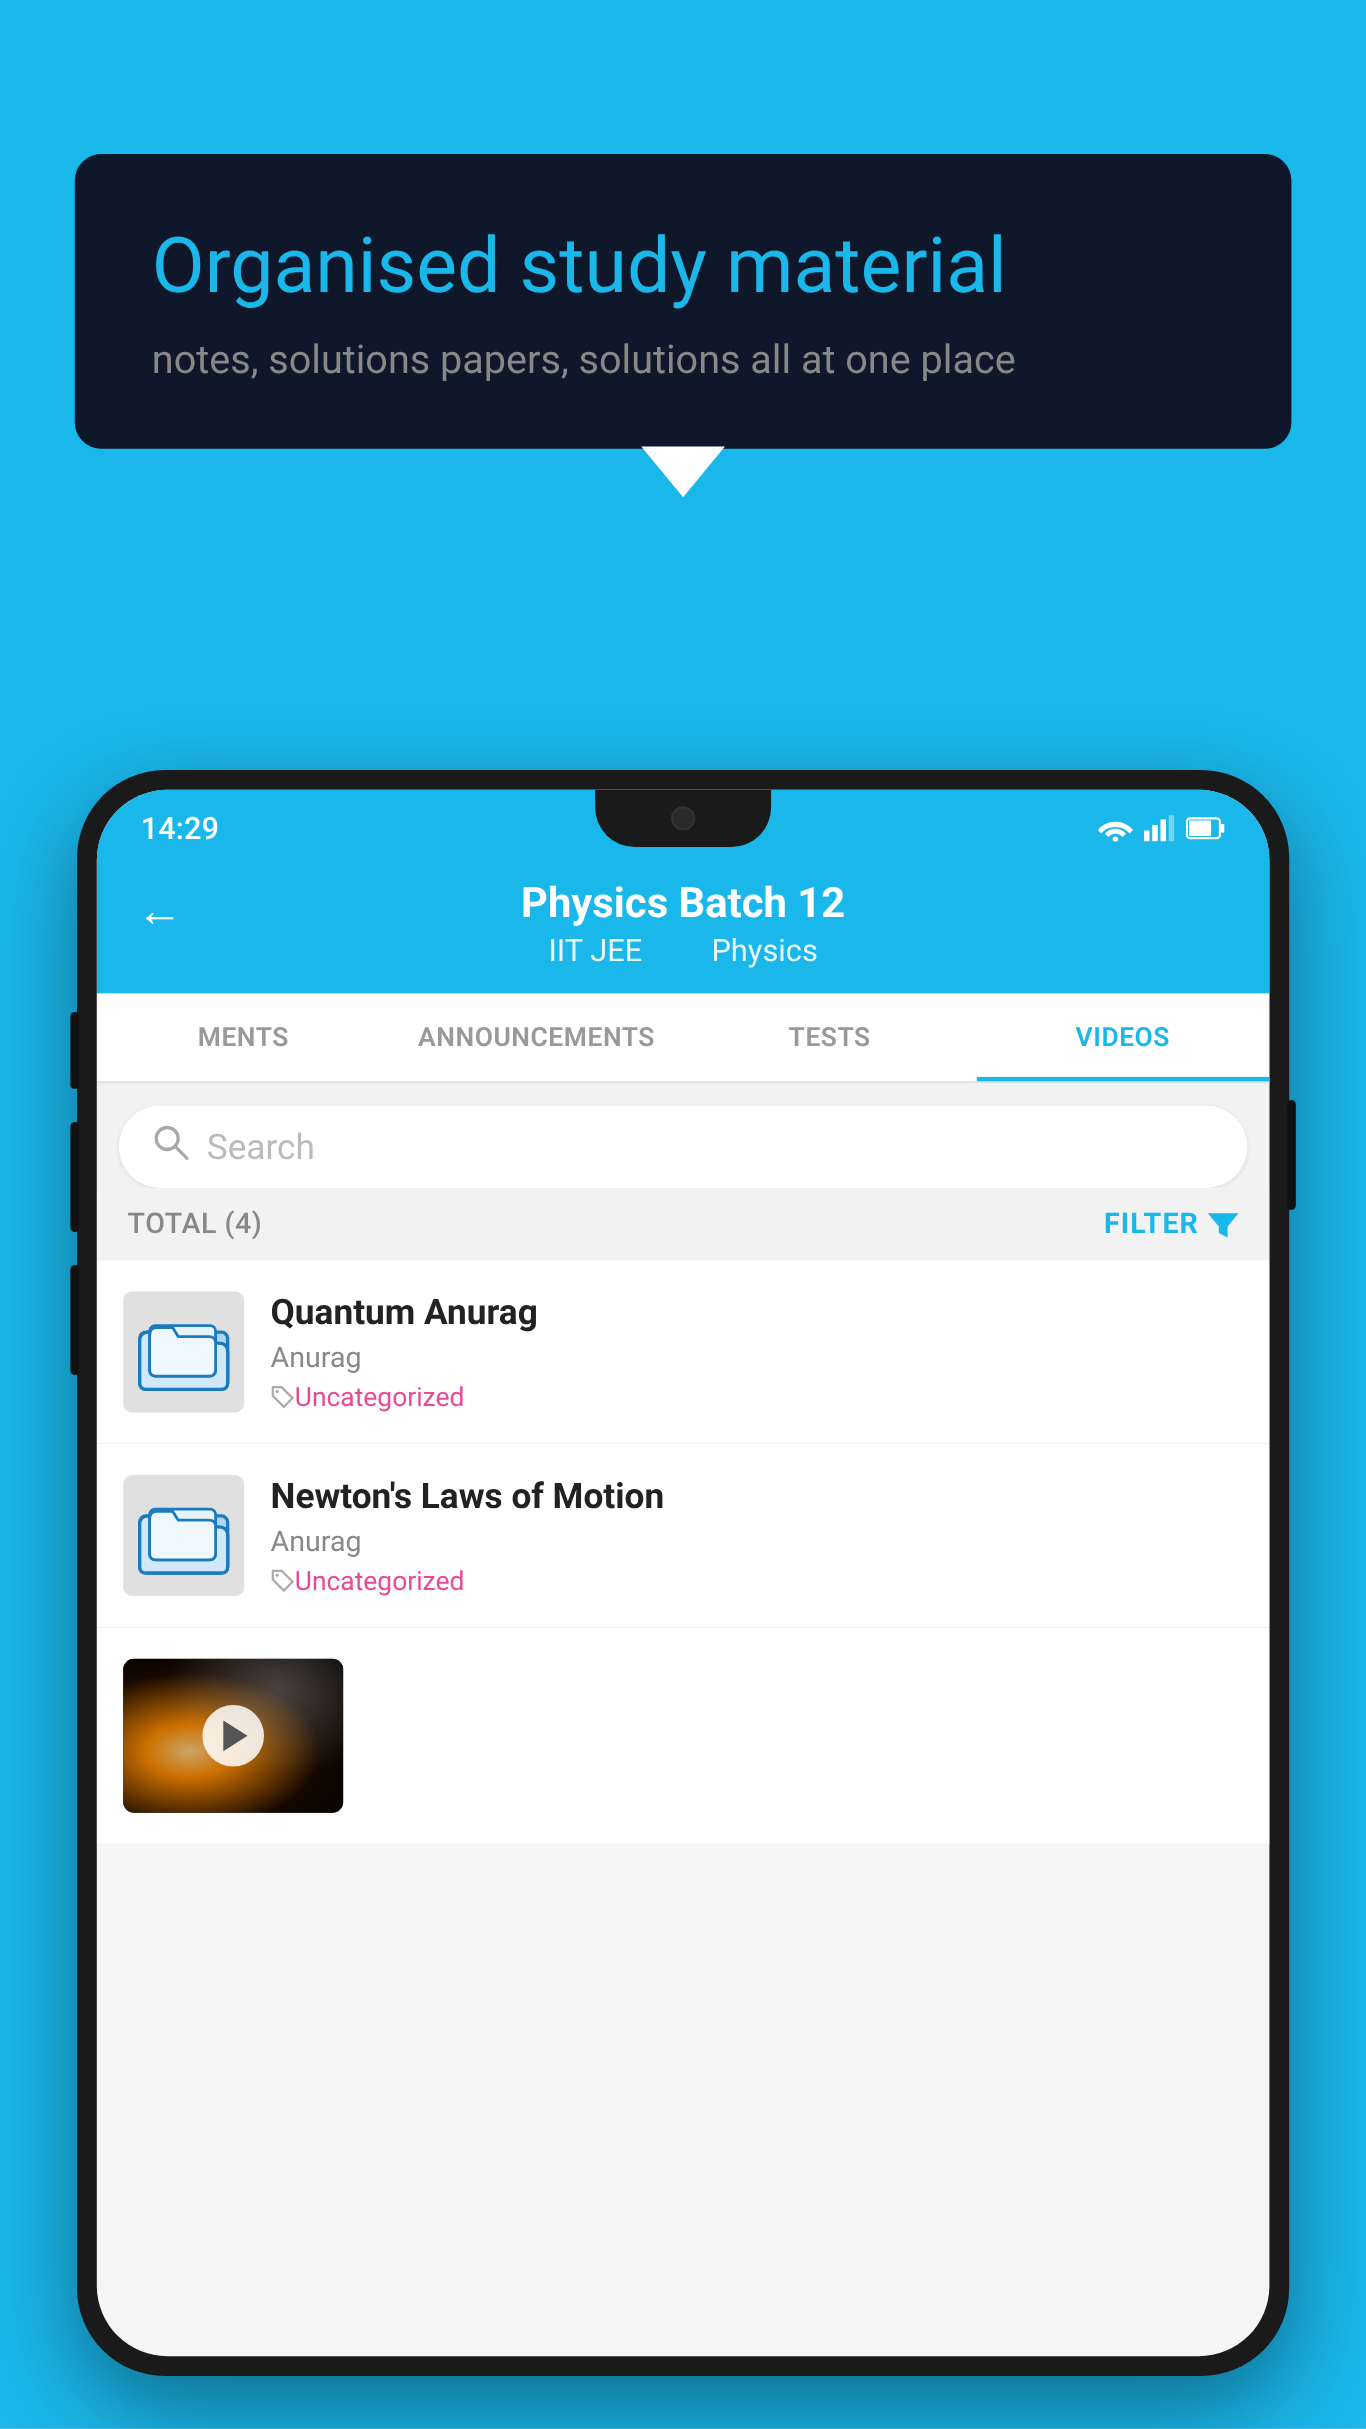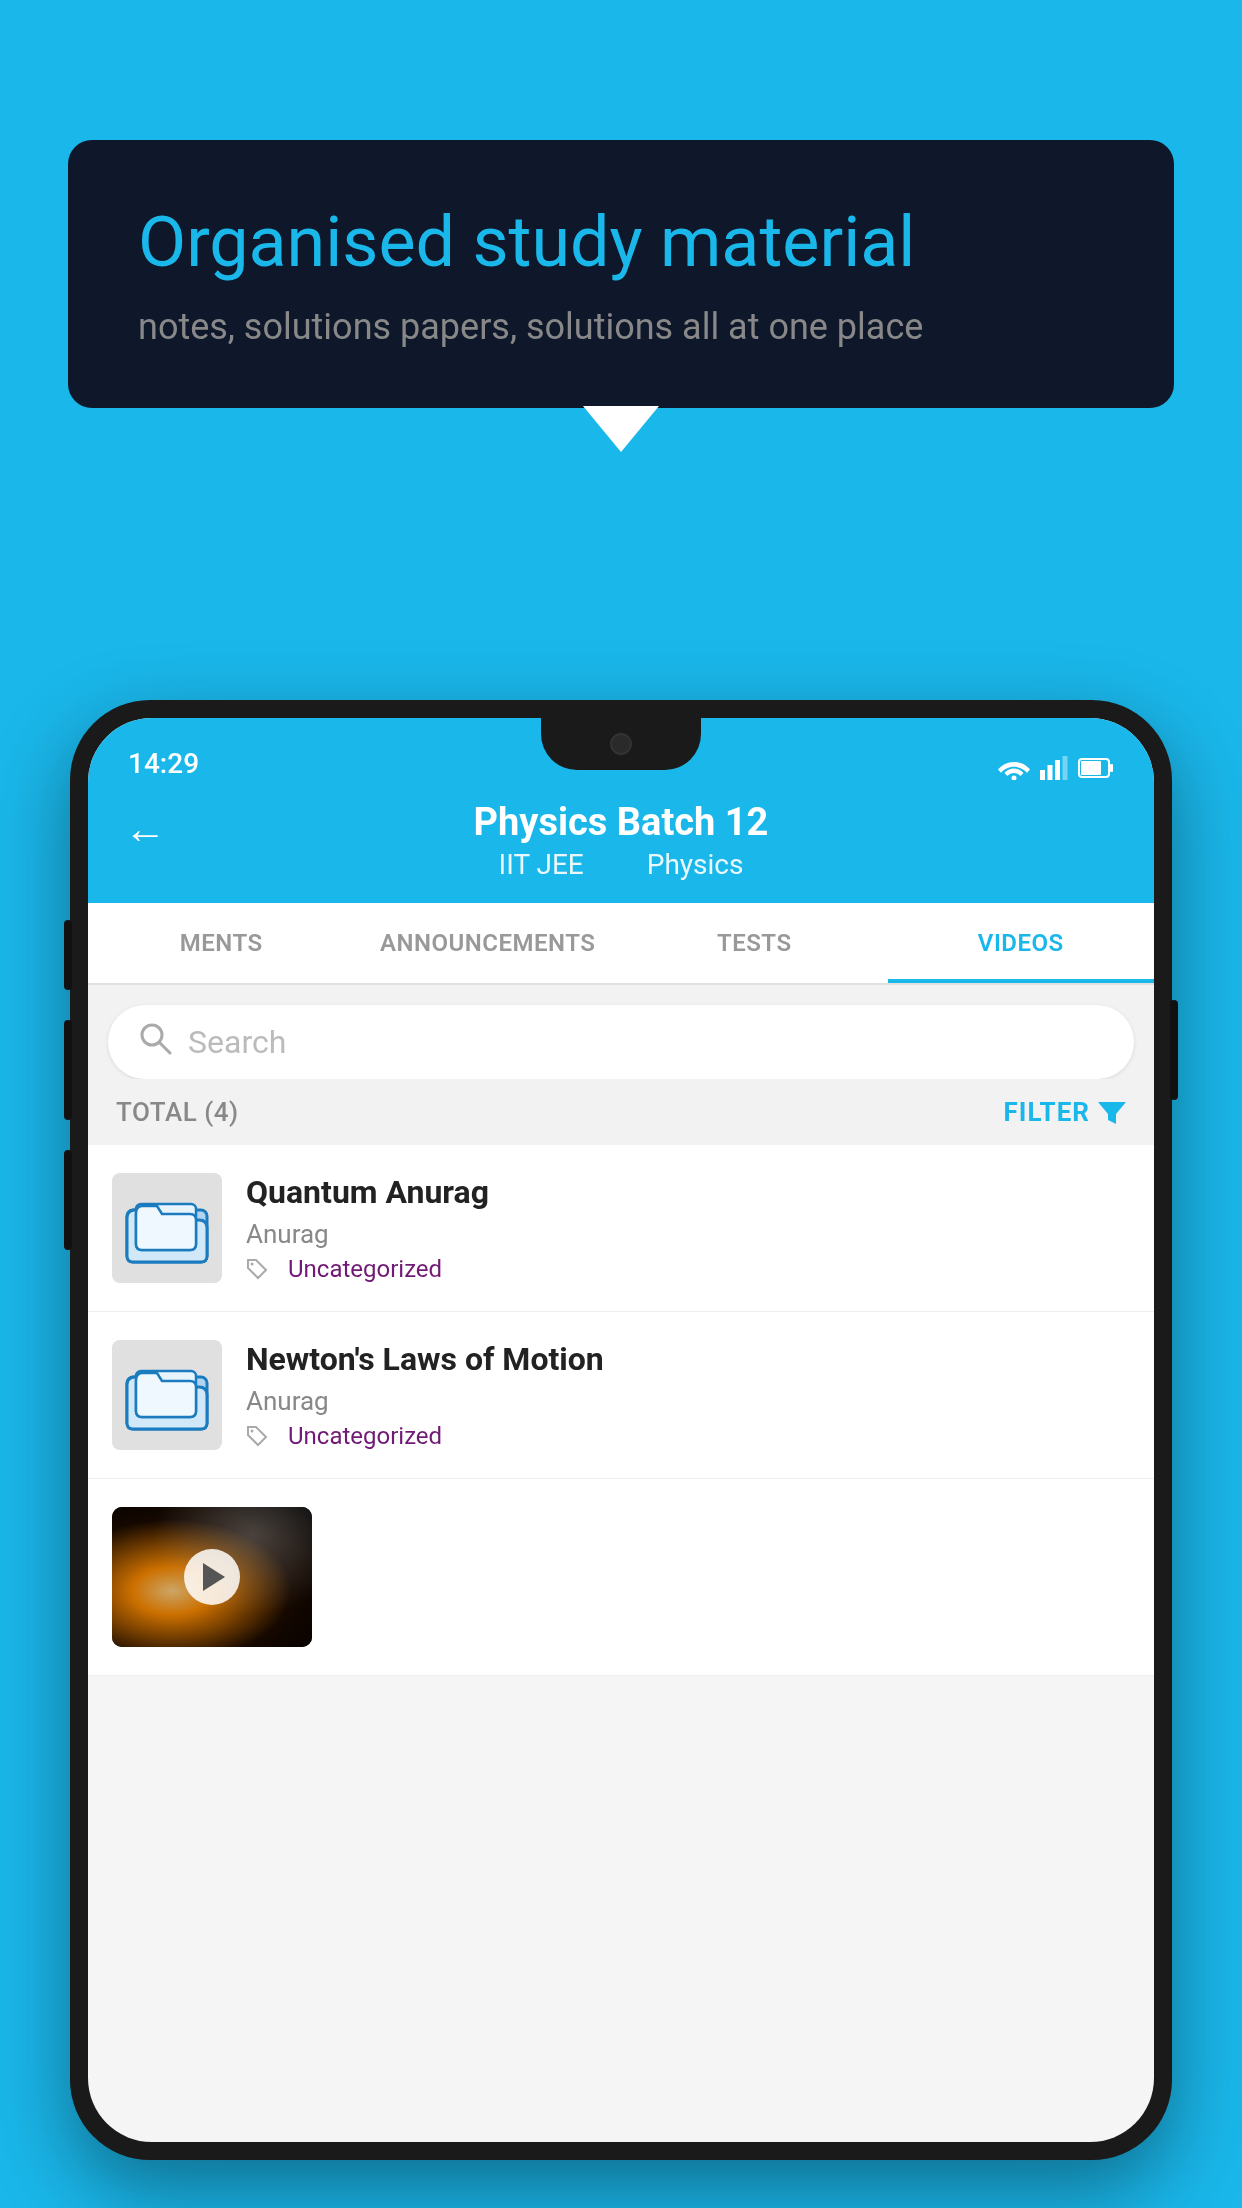--- a/index.html
+++ b/index.html
@@ -105,21 +105,21 @@
       background: #2a2a2a;
       border-radius: 50%;
       border: 2px solid #333;
     }
 
     
     .status-bar {
       background: #1ab7ea;
       height: 62px;
       display: flex;
-      align-items: flex-end;
+      align-items: center;
       justify-content: space-between;
       padding: 0 40px;
       padding-top: 8px;
     }
 
     .status-time {
       color: white;
       font-size: 28px;
       font-weight: 500;
     }
@@ -299,23 +299,23 @@
 
     .video-author {
       font-size: 26px;
       color: #888;
       margin-bottom: 6px;
     }
 
     .video-tag {
       display: flex;
       align-items: center;
-      gap: 20px;
+      gap: 0;
       font-size: 24px;
-      color: #701a75;
+      color: #ec4899;
     }
 
     
     .video-item-thumb {
       display: flex;
       align-items: flex-start;
       padding: 28px 24px;
       border-bottom: 1px solid #eee;
       background: white;
     }

